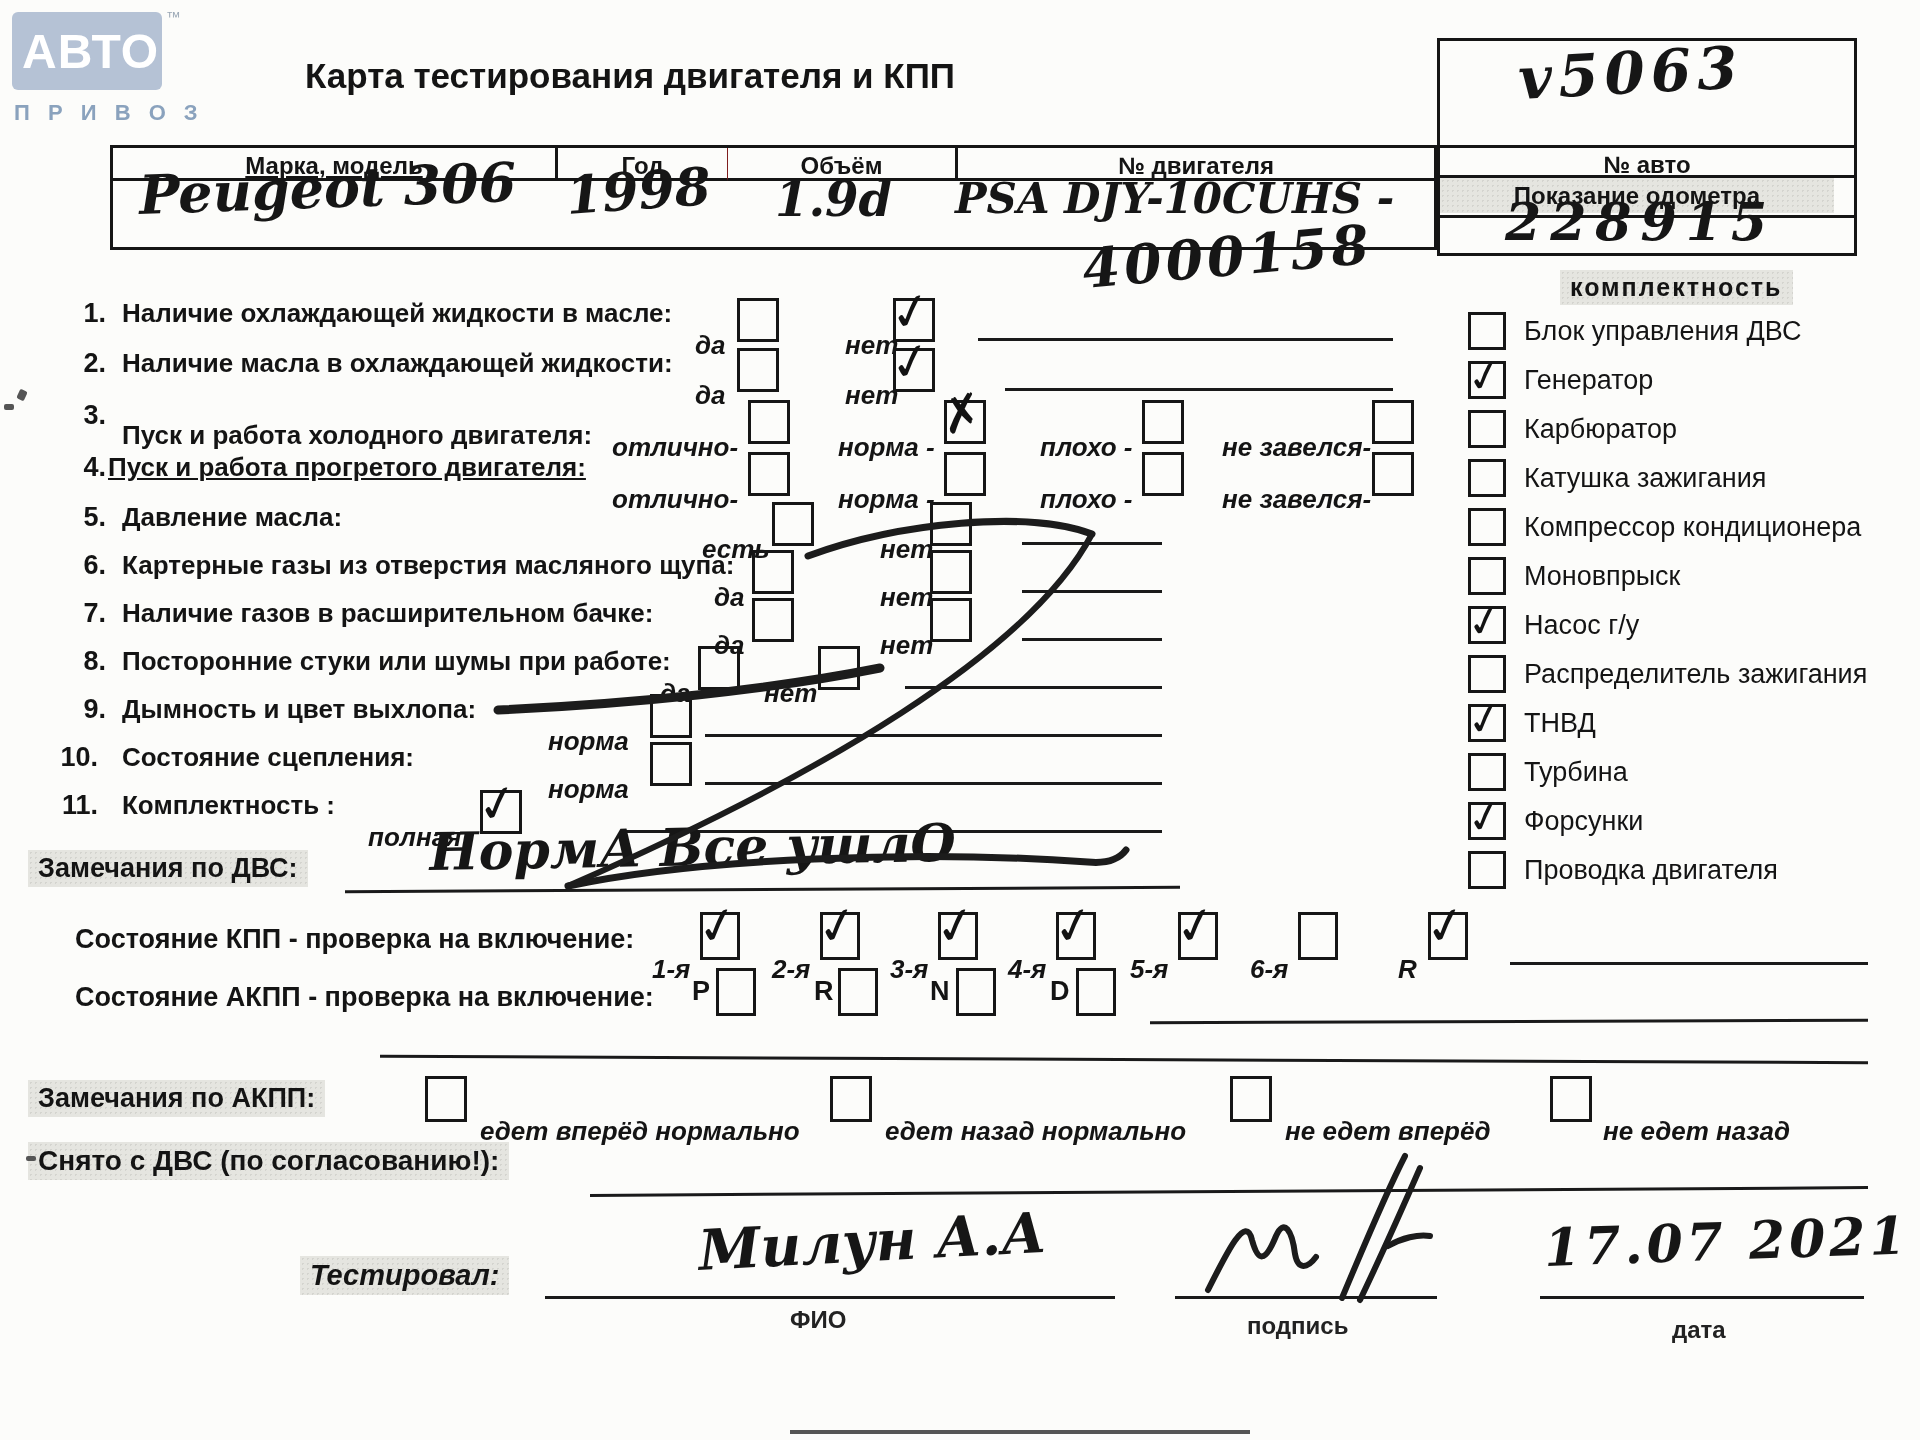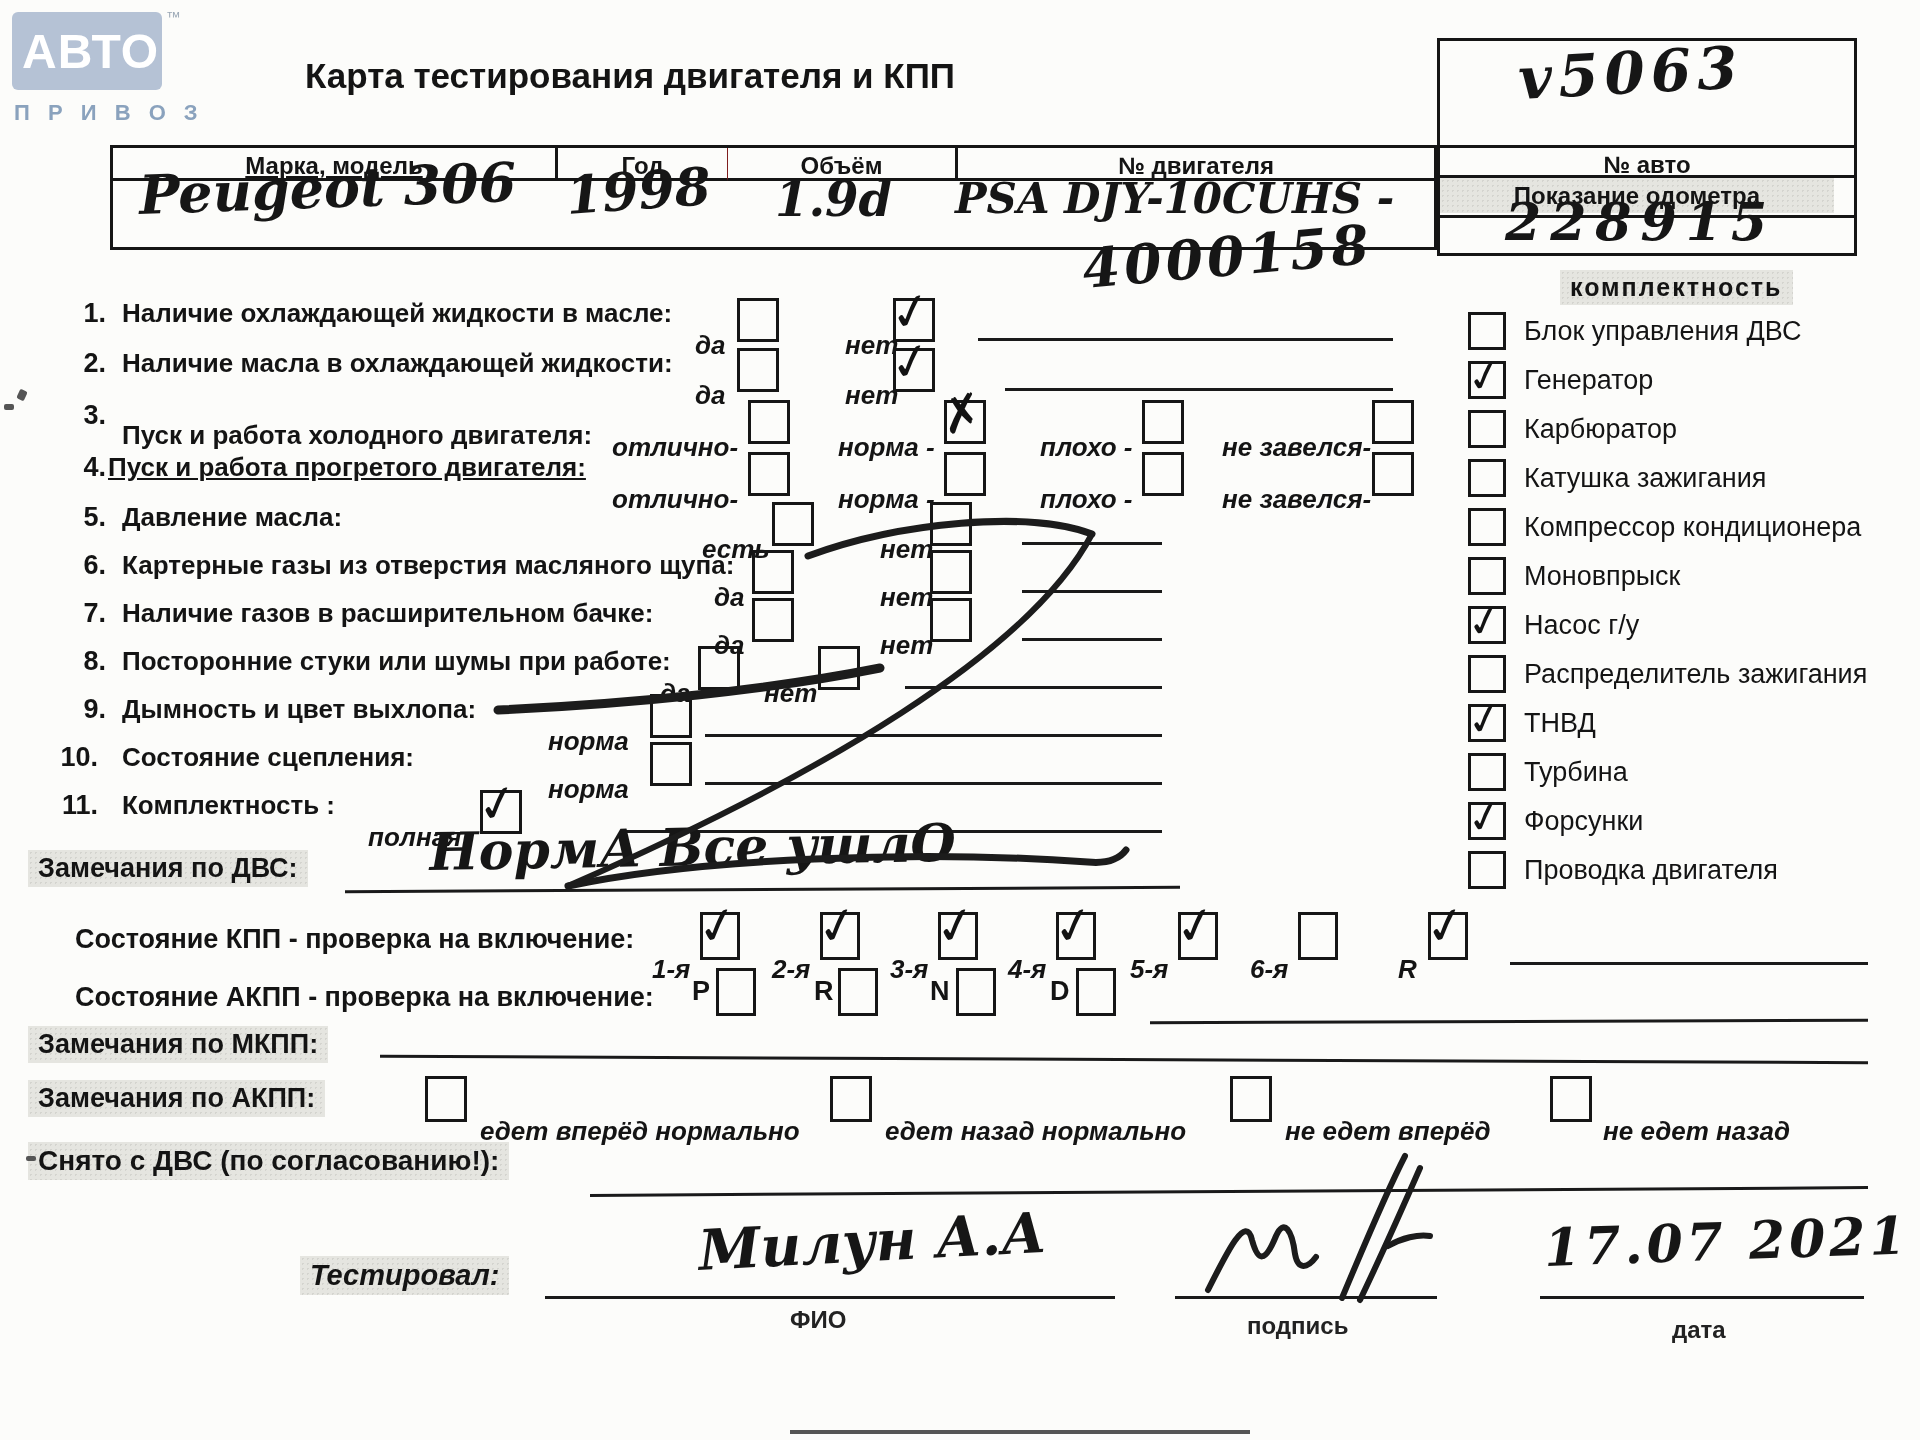--- a/index.html
+++ b/index.html
@@ -218,21 +218,20 @@
       <div class="cbox" style="left: 716px; top: 968px; width: 40px; height: 48px;"></div>
       <div class="sect" style="left: 814px; top: 976px;">R</div>
       <div class="cbox" style="left: 838px; top: 968px; width: 40px; height: 48px;"></div>
       <div class="sect" style="left: 930px; top: 976px;">N</div>
       <div class="cbox" style="left: 956px; top: 968px; width: 40px; height: 48px;"></div>
       <div class="sect" style="left: 1050px; top: 976px;">D</div>
       <div class="cbox" style="left: 1076px; top: 968px; width: 40px; height: 48px;"></div>
     </div>
   <div class="line" style="left:1150px;top:1020px;width:718px;transform:rotate(-0.2deg);"></div>
 
-  <div class="sect shade" style="left:28px;top:1026px;">Замечания по МКПП:</div>
   <div class="line" style="left:380px;top:1058px;width:1488px;transform:rotate(0.25deg);"></div>
 
   <div class="sect shade" style="left:28px;top:1080px;">Замечания по АКПП:</div>
   <div>
       <div class="cbox" style="left: 425px; top: 1076px; width: 42px; height: 46px;"></div>
       <div class="opt-label abs" style="left: 480px; top: 1084px;">едет вперёд нормально</div>
       <div class="cbox" style="left: 830px; top: 1076px; width: 42px; height: 46px;"></div>
       <div class="opt-label abs" style="left: 885px; top: 1084px;">едет назад нормально</div>
       <div class="cbox" style="left: 1230px; top: 1076px; width: 42px; height: 46px;"></div>
       <div class="opt-label abs" style="left: 1285px; top: 1084px;">не едет вперёд</div>

